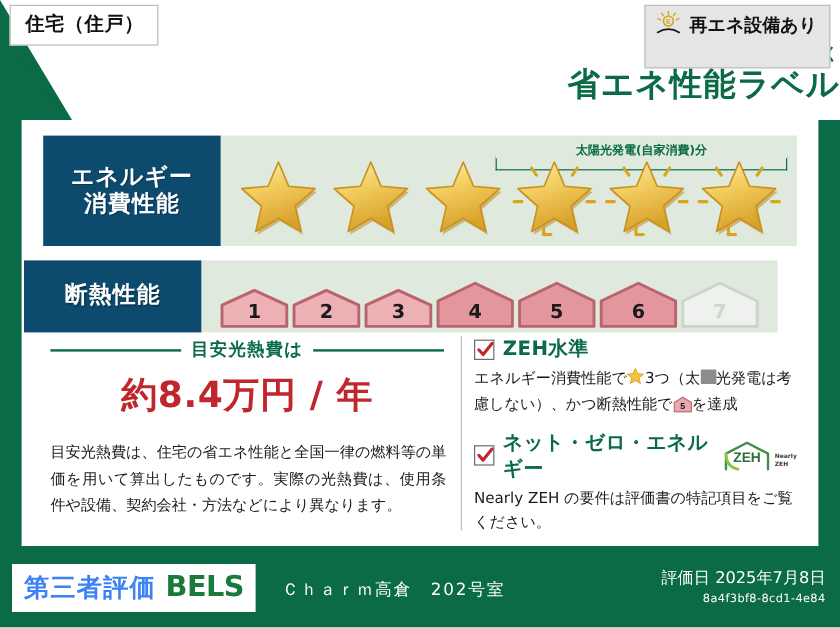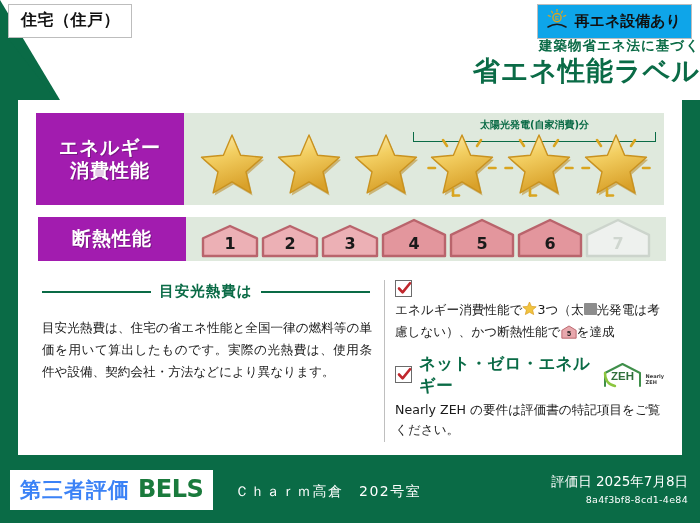--- a/index.html
+++ b/index.html
@@ -38,23 +38,23 @@
     border: 1px solid #bdbdbd;
     padding: 5px 11px 6px 12px;
     font-size: 16px; font-weight: bold;
     color: #111; letter-spacing: 0.5px;
     z-index: 6;
   }
   
   .tag-renew {
     position: absolute;
     right: 8px; top: 4px;
-    background: #0ea5e9;
+    background: #e5e5e5;
     border: 1px solid #bdbdbd;
-    padding: 4px 10px 5px 8px;
+    padding: 4px 10px 23px 8px;
     display: flex; align-items: center; gap: 7px;
     z-index: 6;
   }
   .tag-renew .txt { font-size: 15px; font-weight: bold; color: #111; }
 
   
   .title-wrap {
     position: absolute; left: 0; top: 38px; width: 700px;
     text-align: right; z-index: 5;
   }
@@ -76,41 +76,41 @@
     z-index: 4;
   }
 
   
   .perf-row {
     position: absolute;
     display: flex;
     align-items: stretch;
   }
   .perf-label {
-    background: #a21caf;
+    background: #0c4a6e;
     color: #ffffff;
     font-size: 19px; font-weight: bold;
     display: flex; flex-direction: column;
     align-items: center; justify-content: center;
     line-height: 1.22;
     letter-spacing: 1px;
     text-shadow: 1px 1px 0 rgba(0,0,0,.25);
   }
   .perf-body {
     background: #dfe9dd;
     position: relative;
     flex: 1;
   }
 
   
   #row-energy { left: 18px; top: 13px; width: 628px; height: 92px; }
   #row-energy .perf-label { width: 148px; }
 
   
-  #row-insul { left: 20px; top: 117px; width: 628px; height: 44px; border-radius: 14px; }
+  #row-insul { left: 2px; top: 117px; width: 628px; height: 60px; border-radius: 14px; }
   #row-insul .perf-label { width: 148px; font-size: 19px; }
 
   
   .stars {
     position: absolute; left: 0; top: 0; width: 100%; height: 100%;
     display: flex; align-items: center; justify-content: space-around;
     padding: 14px 10px 4px 10px;
   }
   .star-cell { position: relative; width: 72px; height: 66px; }
   .star-cell svg { display: block; width: 72px; height: 66px; }
@@ -434,34 +434,36 @@
     </div>
 
     <div class="lower">
 
       <div class="lower-left">
         <div class="cost-head">
           <div class="rule"></div>
           <div class="t">目安光熱費は</div>
           <div class="rule"></div>
         </div>
+        <div class="cost-value">約8.4万円 / 年</div>
         <div class="cost-note">目安光熱費は、住宅の省エネ性能と全国一律の燃料等の単価を用いて算出したものです。実際の光熱費は、使用条件や設備、契約会社・方法などにより異なります。</div>
       </div>
 
       <div class="lower-div"></div>
 
       <div class="lower-right">
 
         <div class="zeh-block">
           <div class="zeh-head">
             <span class="chk">
               <svg width="15" height="15" viewBox="0 0 15 15">
                 <path d="M2 7.5 L5.6 11.4 L13 2.2" fill="none" stroke="#c0272d" stroke-width="2.6" stroke-linecap="round" stroke-linejoin="round"></path>
               </svg>
             </span>
+            <span class="zeh-title">ZEH水準</span>
           </div>
           <div class="zeh-body"><span>エネルギー消費性能で</span><span class="inline-star"><svg width="15" height="15" viewBox="0 0 24 24">
                   <path d="M12 1.6l3.1 7 7.6.7-5.8 5 1.8 7.4L12 17.9 5.3 21.7l1.8-7.4-5.8-5 7.6-.7z" fill="#f1c43f" stroke="#d79a1e" stroke-width="1.1" stroke-linejoin="round"></path>
                 </svg></span><span>3つ（太</span><span class="blurbox"></span><span>光発電は考慮しない）、かつ断熱性能で</span><span class="inline-house"><svg width="16" height="14" viewBox="0 0 22 19">
                   <path d="M1.2 18 L1.2 7.2 L11 1.2 L20.8 7.2 L20.8 18 Z" fill="#e8a8ad" stroke="#b9646c" stroke-width="1.3" stroke-linejoin="round"></path>
                   <text x="11" y="15" font-size="10" font-weight="bold" fill="#1a1a1a" text-anchor="middle" font-family="Liberation Sans, sans-serif">5</text>
                 </svg></span><span>を達成</span></div>
         </div>
 
         <div class="zeh-block">

